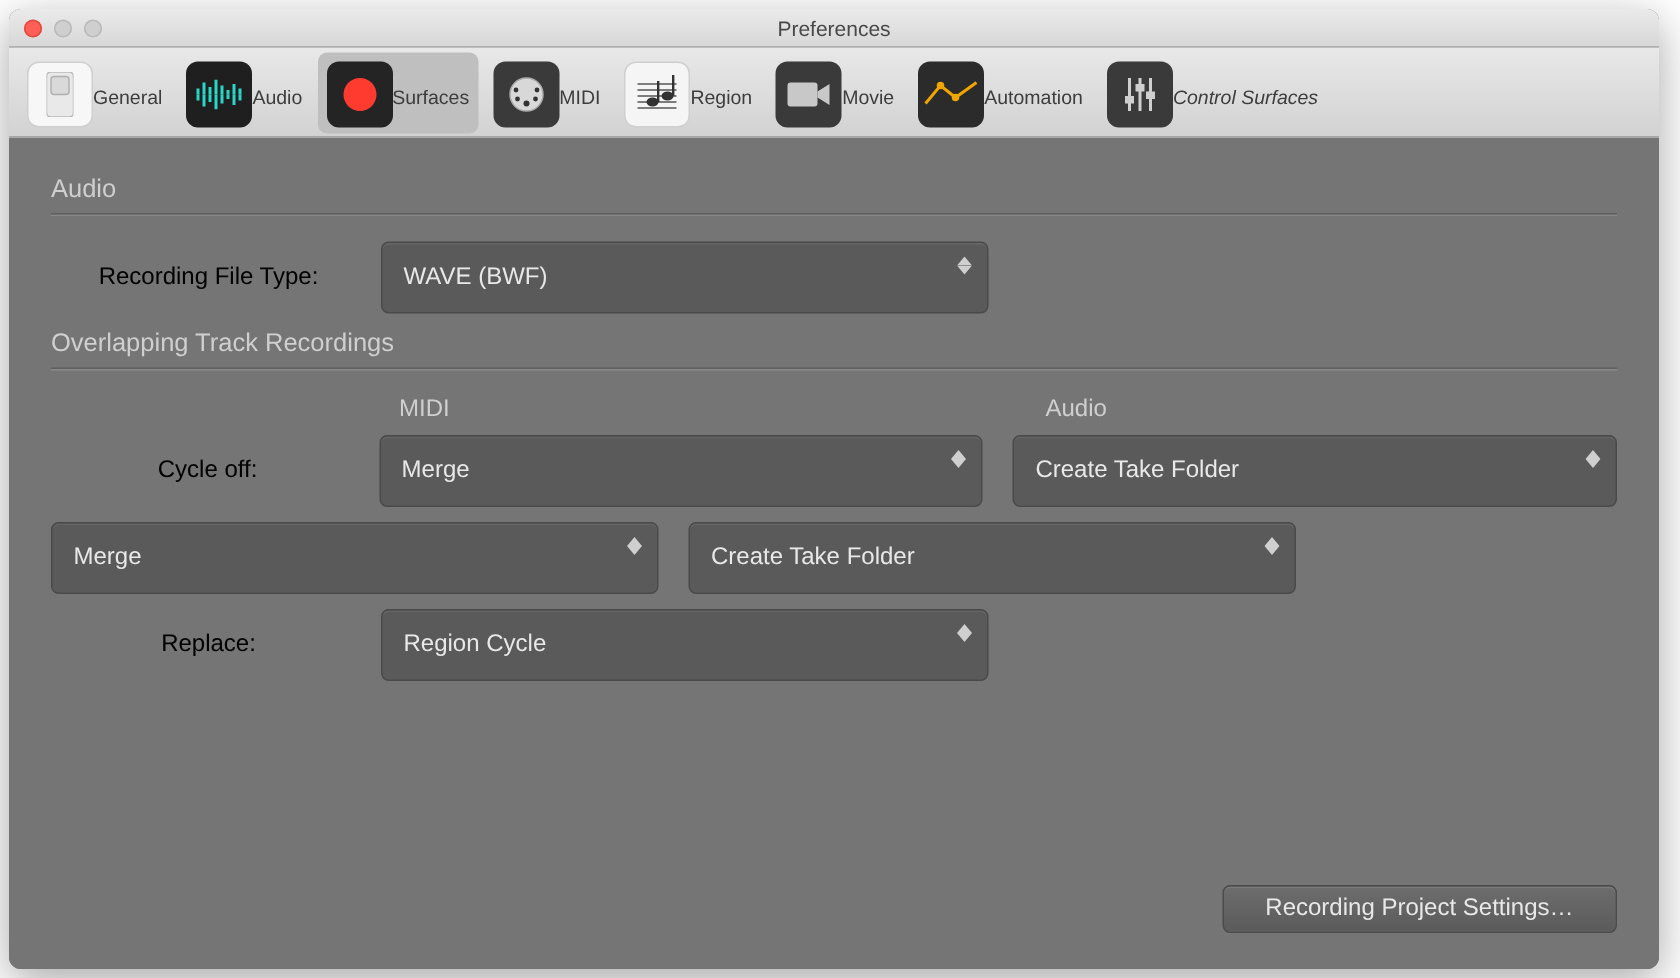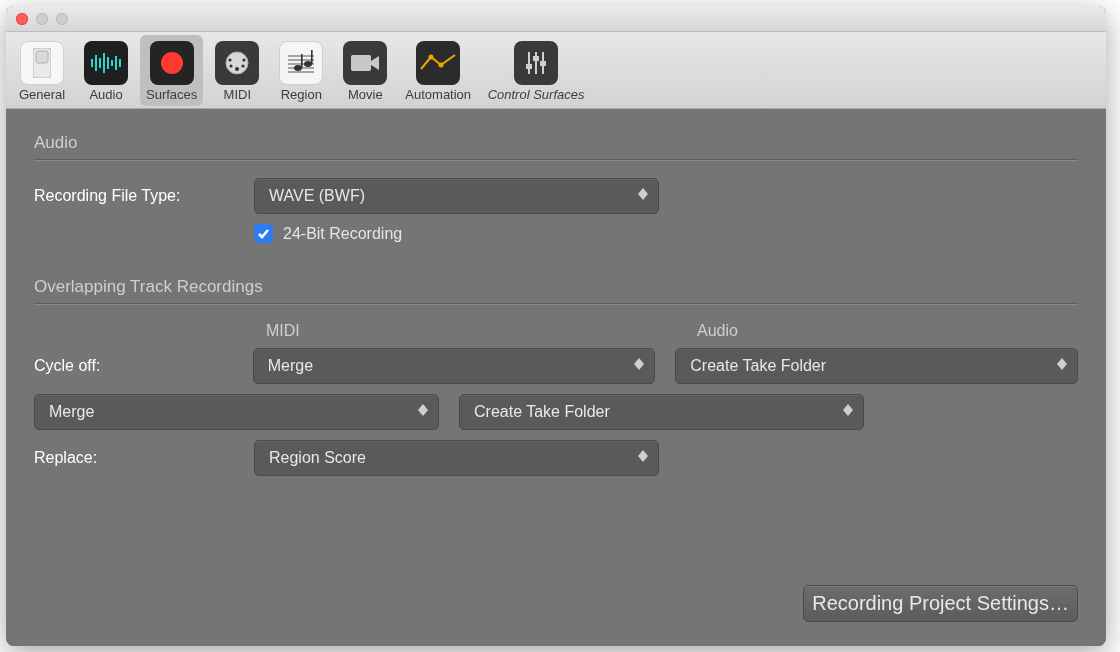--- a/index.html
+++ b/index.html
@@ -48,21 +48,21 @@
   
   .toolbar {
     background: linear-gradient(#e8e8e8,#d2d2d2);
     border-bottom: 1px solid #aaa;
     display: flex;
     padding: 3px 6px 2px 6px;
     gap: 4px;
   }
   .tab {
     display: flex;
-    flex-direction: column;
+    flex-direction: row;
     align-items: center;
     padding: 6px 6px 4px 6px;
     border-radius: 6px;
     cursor: default;
     min-width: 60px;
   }
   .tab.selected { background: #bfbfbf; }
   .tab .ticon {
     width: 44px; height: 44px;
     border-radius: 8px;
@@ -95,30 +95,30 @@
     box-shadow: 0 1px 0 #8a8a8a;
     margin-bottom: 18px;
   }
   .row {
     display: flex;
     align-items: center;
     margin-bottom: 10px;
   }
   .label-col {
     width: 220px;
-    text-align: left;
+    text-align: center;
     padding-right: 10px;
     font-size: 16px;
-    color: #ffffff;
+    color: #000000;
   }
   .sel {
     background: #5a5a5a;
     border: 1px solid #4a4a4a;
     border-radius: 5px;
-    height: 36px;
+    height: 48px;
     color: #e8e8e8;
     font-size: 16px;
     display: flex;
     align-items: center;
     padding: 0 10px 0 14px;
     position: relative;
     box-shadow: inset 0 1px 0 rgba(255,255,255,0.08);
   }
   .sel .knob {
     position: absolute;
@@ -150,37 +150,38 @@
   .col-audio { margin-left: 26px; }
   .gap { width: 20px; }
   .btn {
     position: absolute;
     right: 28px;
     bottom: 24px;
     background: linear-gradient(#6d6d6d,#5b5b5b);
     border: 1px solid #4b4b4b;
     border-radius: 5px;
     color: #e8e8e8;
-    font-size: 20px;
-    padding: 6px 8px;
+    font-size: 16px;
+    padding: 6px 28px;
     box-shadow: inset 0 1px 0 rgba(255,255,255,0.1);
     margin-left: 12px;
   }
 </style>
 </head>
 <body>
 
 <div class="window">
 
   <div class="titlebar">
     <div class="traffic">
       <div class="dot red"></div>
       <div class="dot gray1"></div>
       <div class="dot gray1"></div>
     </div>
+    <div class="title">Preferences</div>
   </div>
 
   <div class="toolbar">
 
     <div class="tab">
       <div class="ticon" style="background:#f7f7f7;border:1px solid #cfcfcf;">
         <svg width="18" height="30">
             <rect x="0" y="0" width="18" height="30" rx="3" fill="#e9e9e9" stroke="#b8b8b8"></rect>
             <rect x="3" y="3" width="12" height="12" rx="2" fill="#d9d9d9" stroke="#b0b0b0"></rect>
           </svg>
@@ -309,29 +310,20 @@
           <svg width="10" height="6">
               <path d="M0 6 L5 0 L10 6" fill="#cfcfcf"></path>
             </svg>
           <svg width="10" height="6">
               <path d="M0 0 L5 6 L10 0" fill="#cfcfcf"></path>
             </svg>
         </span>
       </div>
     </div>
 
-    <div class="row" style="margin-bottom:34px;">
-      <div class="label-col"></div>
-      <div class="chk">
-        <svg width="13" height="13" viewBox="0 0 13 13">
-            <polyline points="2,7 5,10 11,3"></polyline>
-          </svg>
-      </div>
-      <div class="chk-label">24-Bit Recording</div>
-    </div>
 
     <div class="section-head">Overlapping Track Recordings</div>
     <div class="hr"></div>
 
     <div class="subheads">
       <div class="sh col-midi">MIDI</div>
       <div class="sh col-audio">Audio</div>
     </div>
 
     <div class="row">
@@ -383,21 +375,21 @@
           <svg width="10" height="6">
               <path d="M0 0 L5 6 L10 0" fill="#cfcfcf"></path>
             </svg>
         </span>
       </div>
     </div>
 
     <div class="row">
       <div class="label-col">Replace:</div>
       <div class="sel w-405">
-        <span>Region Score</span>
+        <span>Region Cycle</span>
         <span class="knob">
           <svg width="10" height="6">
               <path d="M0 6 L5 0 L10 6" fill="#cfcfcf"></path>
             </svg>
           <svg width="10" height="6">
               <path d="M0 0 L5 6 L10 0" fill="#cfcfcf"></path>
             </svg>
         </span>
       </div>
     </div>

